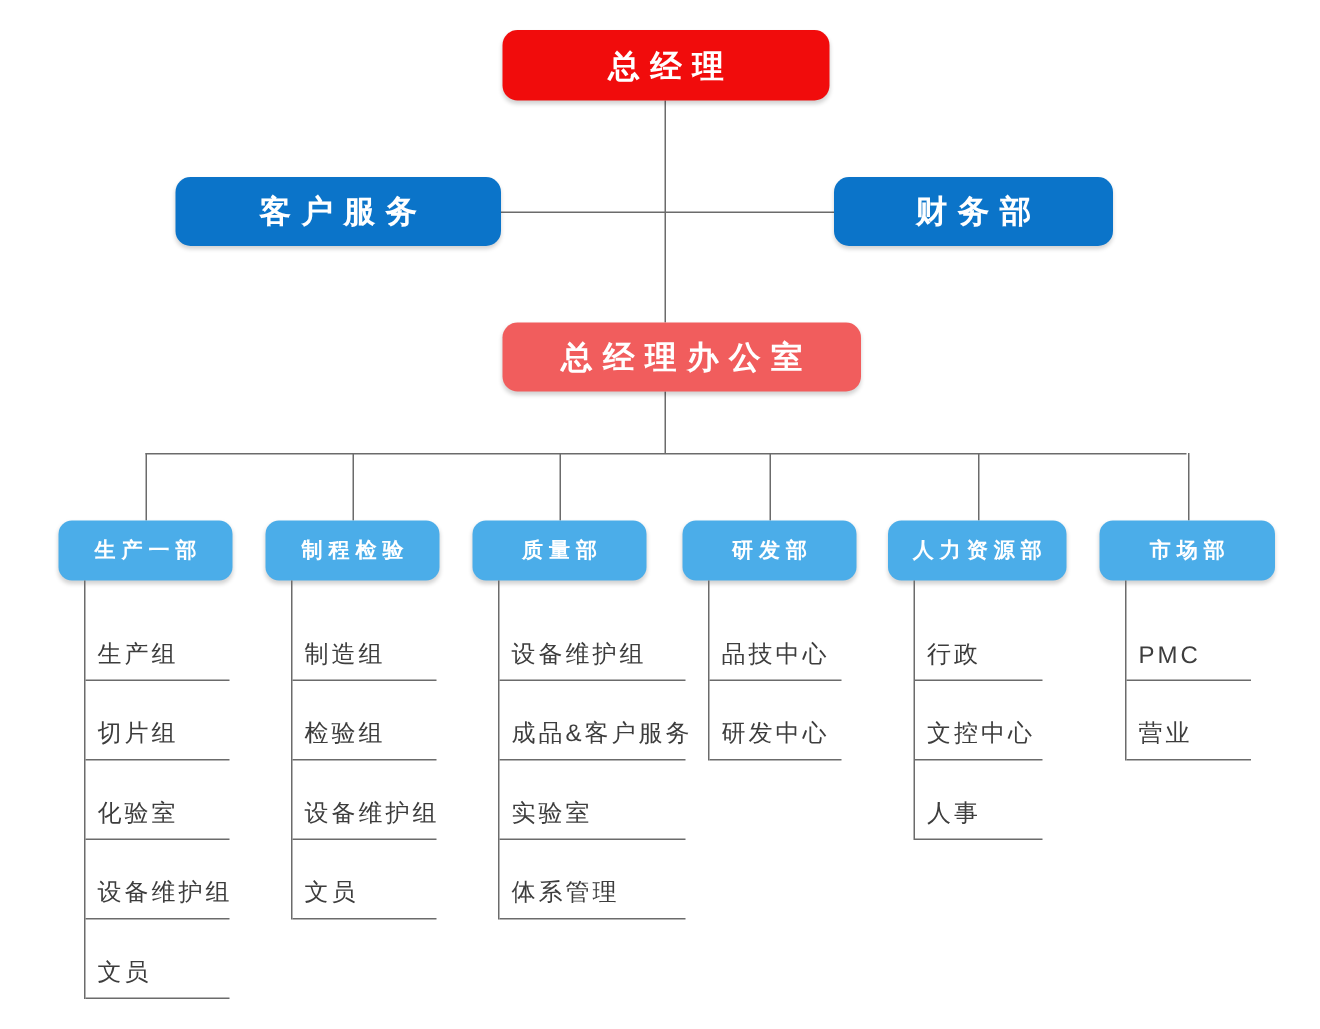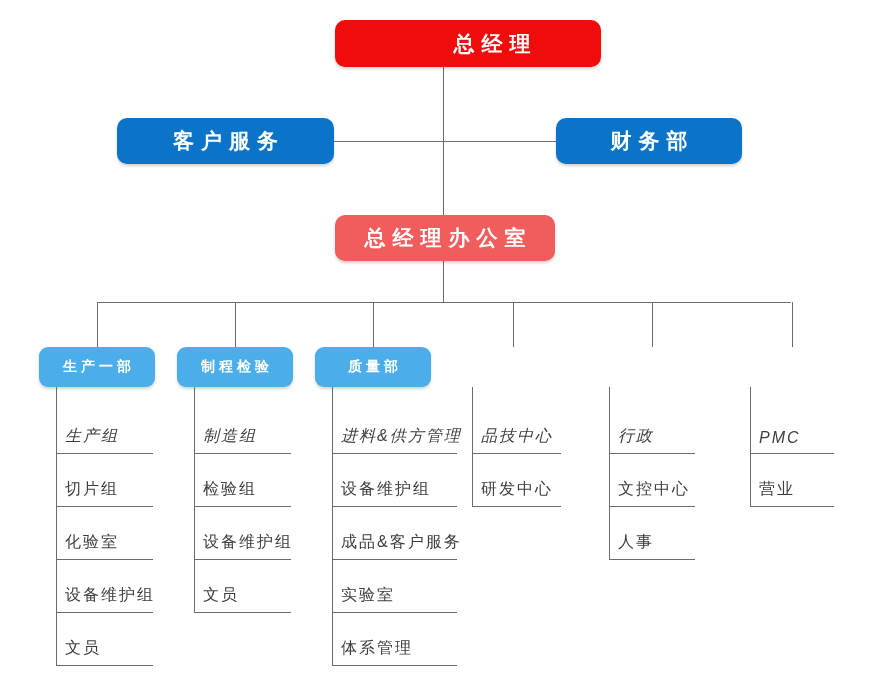--- a/index.html
+++ b/index.html
@@ -19,21 +19,21 @@
   .line{position:absolute;background:var(--connector);}
   .line.v{width:1px;}
   .line.h{height:1px;}
   .box{
     position:absolute;display:flex;align-items:center;justify-content:center;
     color:var(--box-text);font-weight:700;border-radius:10px;
     box-shadow:0 2px 3px rgba(0,0,0,0.18);
     white-space:nowrap;
   }
   .box.big{font-size:21px;letter-spacing:7px;text-indent:7px;}
-  .box.root{background:var(--root-box);padding-left:48px;}
+  .box.root{background:var(--root-box);}
   .box.level2{background:var(--level2-box);}
   .box.office{background:var(--office-box);}
   .col{position:absolute;top:302px;height:384px;}
   .col .drop{position:absolute;left:50%;top:0;height:45px;}
   .col .dept{
     left:0;right:0;top:45px;height:40px;
     background:var(--department-box);
     font-size:14px;letter-spacing:4px;text-indent:4px;border-radius:9px;
   }
   .col ul{
@@ -42,38 +42,38 @@
     border-left:1px solid var(--connector);
   }
   .col ul li{
     box-sizing:border-box;height:53px;
     border-bottom:1px solid var(--connector);
     display:flex;align-items:flex-end;
     padding:0 0 6px 8px;
     font-size:16px;letter-spacing:2px;color:var(--item-text);
     white-space:nowrap;
   }
-  .col ul li:first-child{height:67px;font-style:italic;}
+  .col ul li:first-child{height:67px;}
 </style>
 </head>
 <body>
 
 <div class="canvas">
 
   <div class="line v" style="left:443px;top:67px;height:148px"></div>
   <div class="line h" style="left:334px;top:141px;width:222px"></div>
   <div class="line v" style="left:443px;top:261px;height:41px"></div>
   <div class="line h" style="left:97px;top:302px;width:694px"></div>
 
   <div class="box big root" style="left:335px;top:20px;width:218px;height:47px">总经理</div>
 
   <div class="box big level2" style="left:117px;top:118px;width:217px;height:46px">客户服务</div>
   <div class="box big level2" style="left:556px;top:118px;width:186px;height:46px">财务部</div>
 
-  <div class="box big office" style="left:335px;top:215px;width:220px;height:46px">总经理办公室</div>
+  <div class="box big office" style="left:335px;top:215px;width:239px;height:46px">总经理办公室</div>
 
   <div class="col" style="left:39px;width:116px">
     <div class="line v drop"></div>
     <div class="box dept">生产一部</div>
     <ul style="width:96px">
         <li>生产组</li>
         <li>切片组</li>
         <li>化验室</li>
         <li>设备维护组</li>
         <li>文员</li>
@@ -88,46 +88,48 @@
         <li>检验组</li>
         <li>设备维护组</li>
         <li>文员</li>
       </ul>
   </div>
 
   <div class="col" style="left:315px;width:116px">
     <div class="line v drop"></div>
     <div class="box dept">质量部</div>
     <ul style="width:124px">
-        <li>进料&amp;供方管理</li>
         <li>设备维护组</li>
         <li>成品&amp;客户服务</li>
         <li>实验室</li>
         <li>体系管理</li>
       </ul>
   </div>
 
   <div class="col" style="left:455px;width:116px">
     <div class="line v drop"></div>
+    <div class="box dept">研发部</div>
     <ul style="width:88px">
         <li>品技中心</li>
         <li>研发中心</li>
       </ul>
   </div>
 
   <div class="col" style="left:592px;width:119px">
     <div class="line v drop"></div>
+    <div class="box dept">人力资源部</div>
     <ul style="width:85px">
         <li>行政</li>
         <li>文控中心</li>
         <li>人事</li>
       </ul>
   </div>
 
   <div class="col" style="left:733px;width:117px">
     <div class="line v drop"></div>
+    <div class="box dept">市场部</div>
     <ul style="width:83px">
         <li>PMC</li>
         <li>营业</li>
       </ul>
   </div>
 
 </div>
 
 </body></html>

